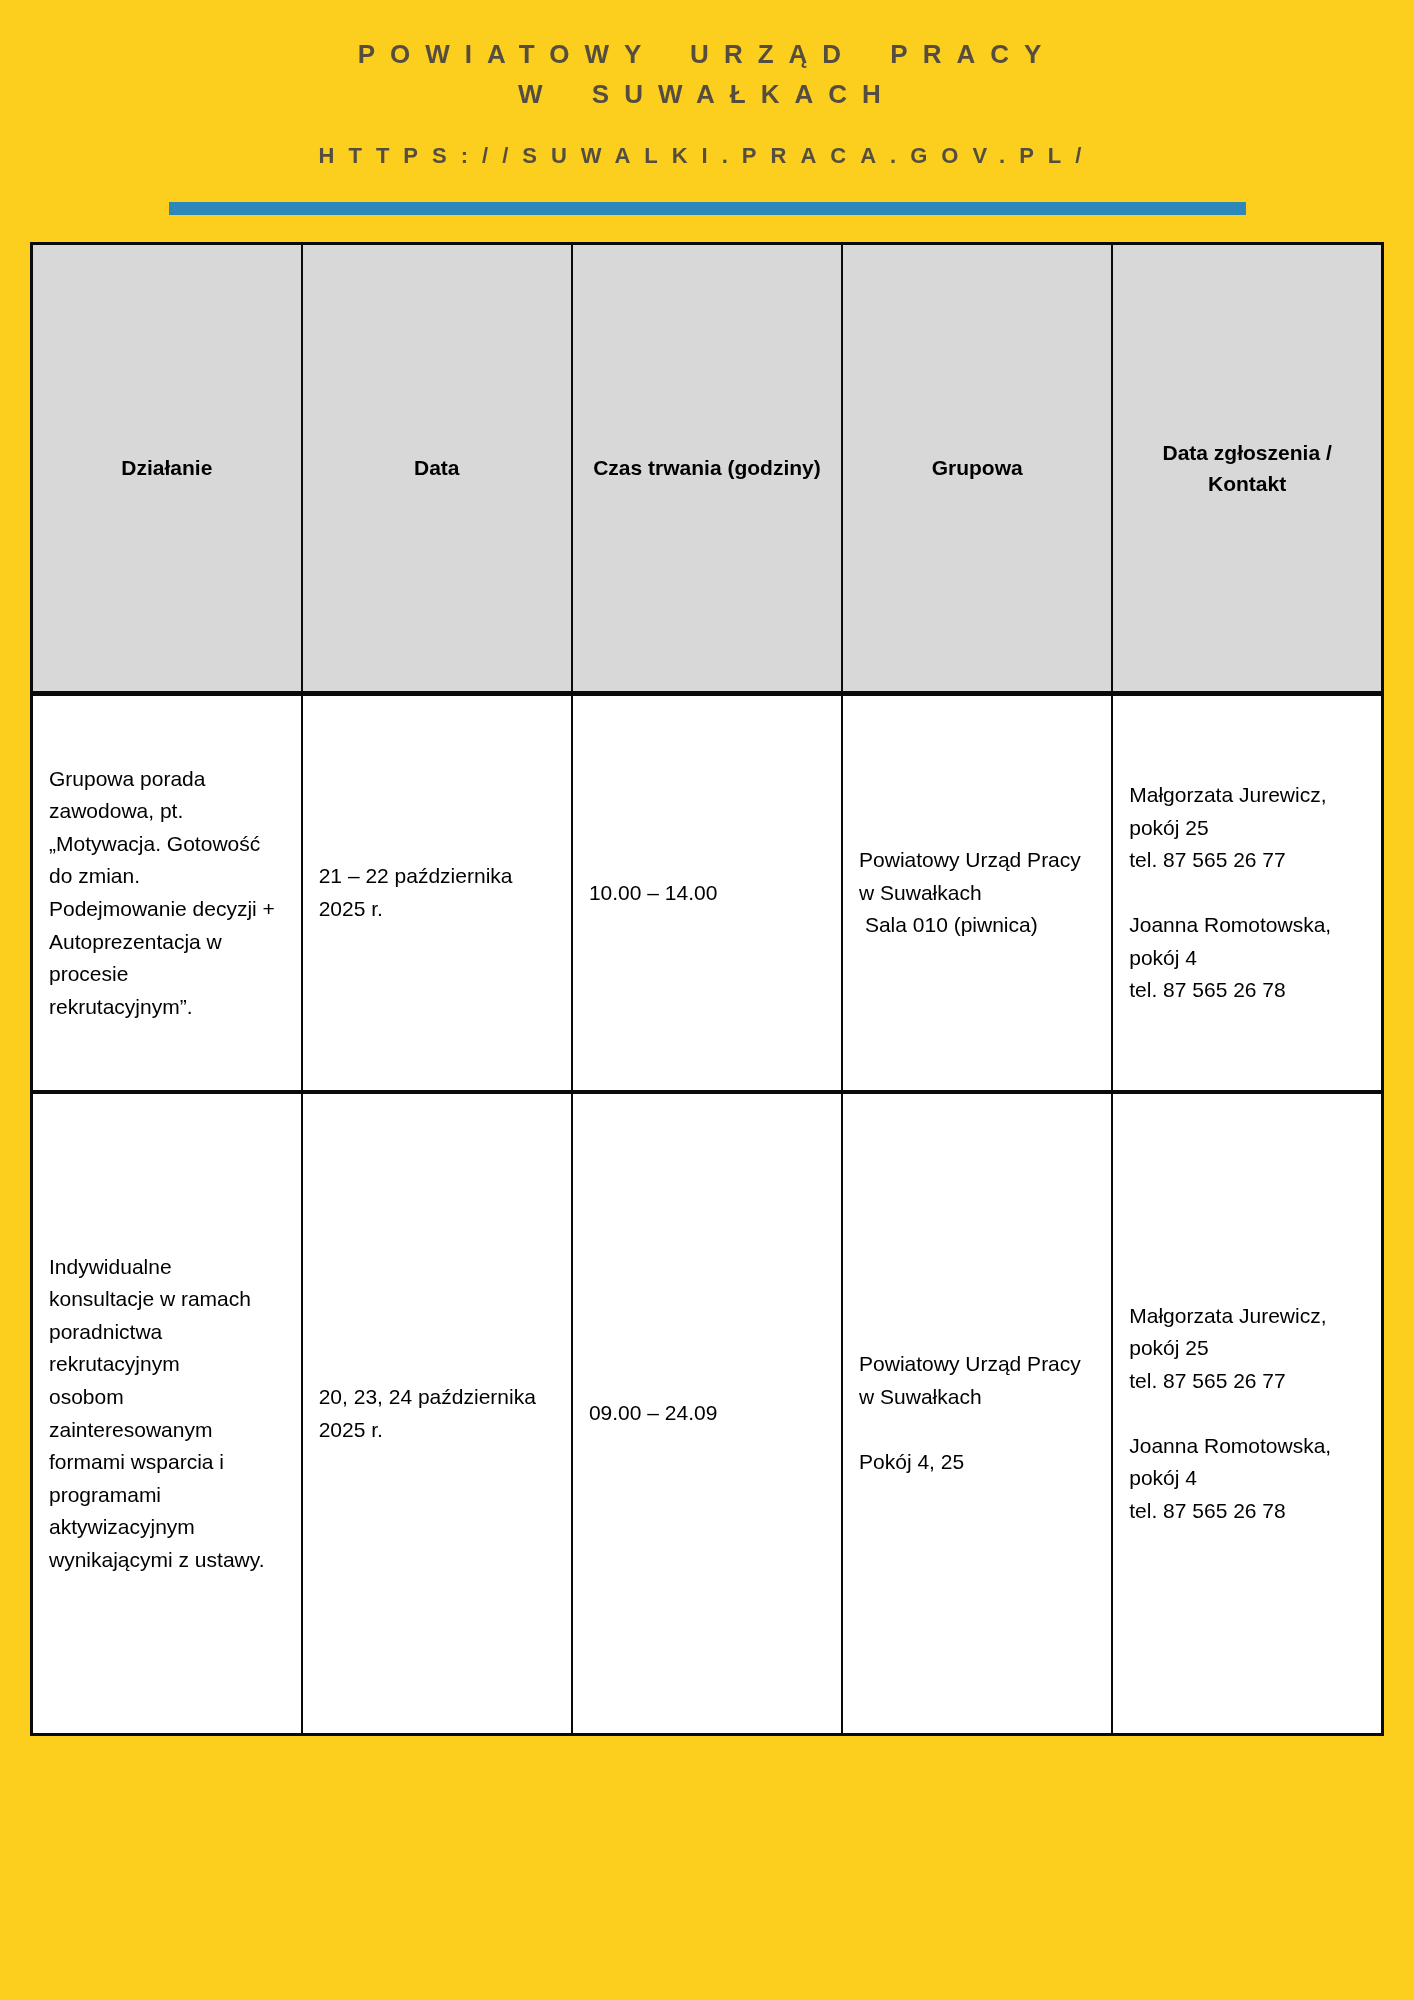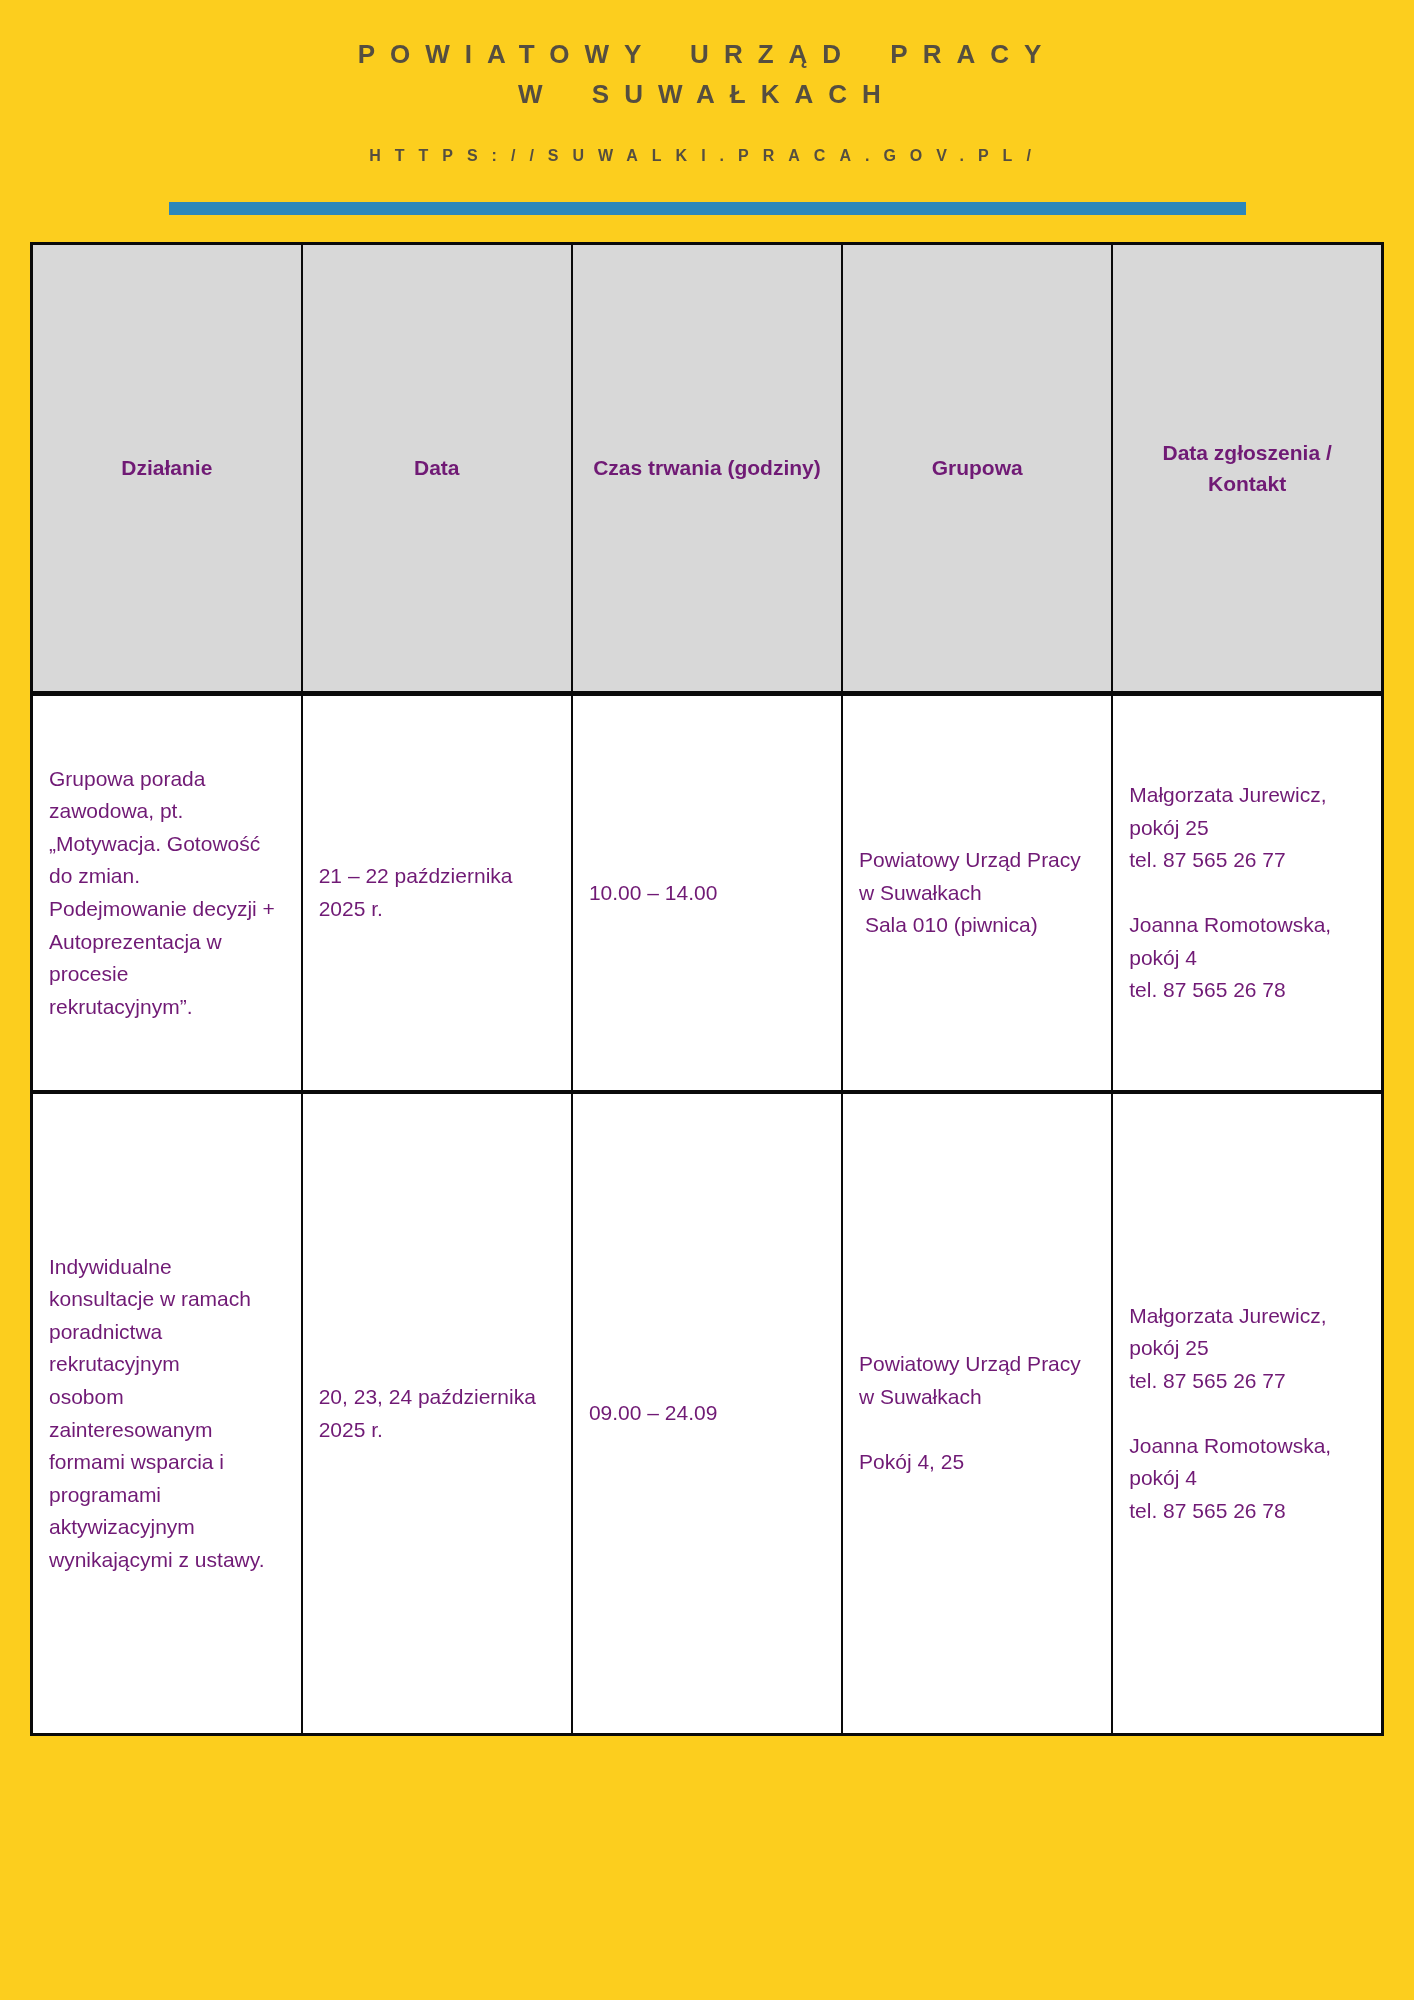--- a/index.html
+++ b/index.html
@@ -20,40 +20,40 @@
     font-weight: bold;
   }
   .hline {
     font-size: 26px;
     line-height: 40px;
     letter-spacing: 15px;
     word-spacing: 12px;
     white-space: nowrap;
   }
   .hurl {
-    font-size: 16px;
+    font-size: 22px;
     line-height: 40px;
     letter-spacing: 14px;
     word-spacing: 10px;
     margin-top: 22px;
     white-space: nowrap;
   }
   .divider-bar {
     width: 1077px;
     height: 13px;
     background: #2d87b9;
     margin: 26px auto 0 auto;
   }
   table.schedule {
     width: 1354px;
     margin: 27px auto 0 auto;
     border-collapse: collapse;
     table-layout: fixed;
     background: #ffffff;
-    color: #701a75;
+    color: #000000;
     border: 3px solid #0a0a0a;
   }
   table.schedule col { width: 20%; }
   table.schedule th,
   table.schedule td {
     border: 2px solid #0a0a0a;
   }
   table.schedule th {
     height: 446px;
     background: #d8d8d8;

